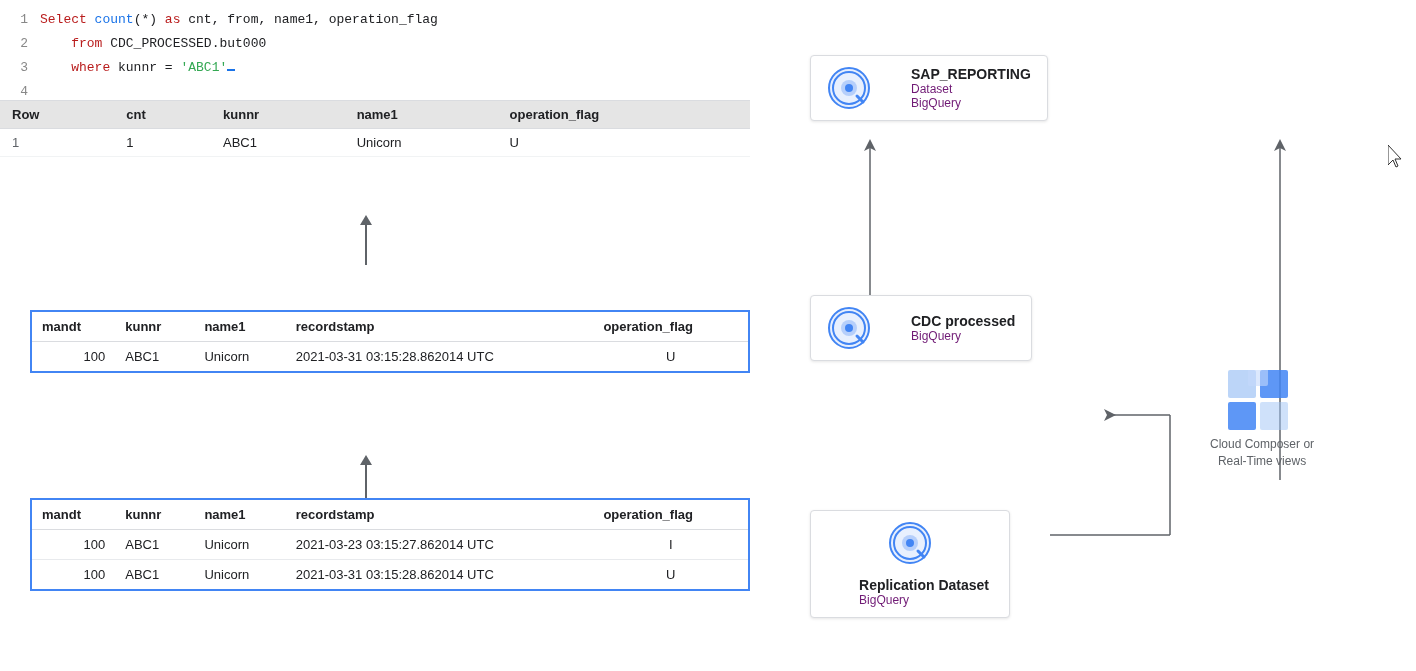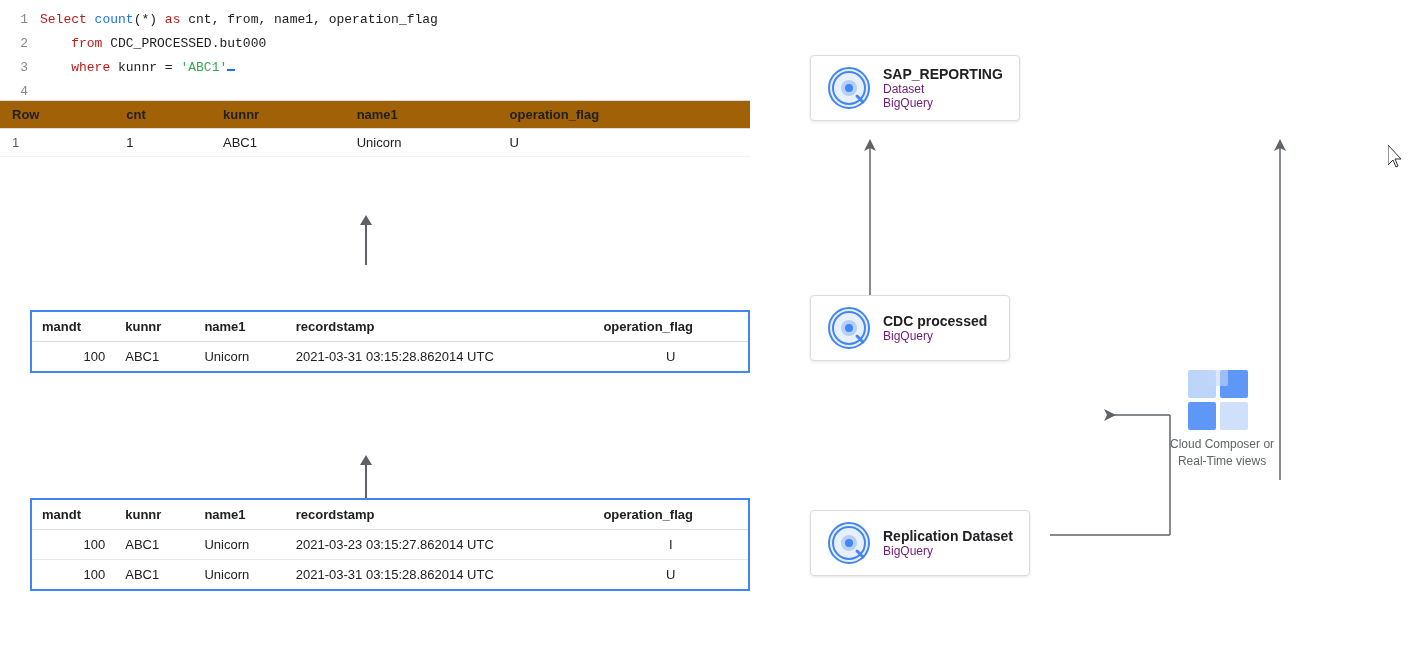--- a/index.html
+++ b/index.html
@@ -56,21 +56,21 @@
       width: 750px;
     }
 
     .result-table {
       width: 100%;
       border-collapse: collapse;
       font-size: 13px;
     }
 
     .result-table th {
-      background: #a16207;
+      background: #e5e5e5;
       border-bottom: 1px solid #dadce0;
       border-top: 1px solid #dadce0;
       padding: 6px 12px;
       text-align: left;
       font-weight: 600;
       color: #202124;
     }
 
     .result-table td {
       padding: 6px 12px;
@@ -202,40 +202,42 @@
 
     .bq-icon {
       width: 44px;
       height: 44px;
       flex-shrink: 0;
     }
 
     .bq-info {
       display: flex;
       flex-direction: column;
+      margin-left: 28px;
     }
 
     .bq-title {
       font-size: 14px;
       font-weight: 600;
       color: #202124;
     }
 
     .bq-subtitle {
       font-size: 12px;
       color: #701a75;
     }
 
     
     .composer-box {
       position: absolute;
       display: flex;
       flex-direction: column;
       align-items: center;
       gap: 6px;
+      margin-left: 40px;
     }
 
     .composer-label {
       font-size: 12px;
       color: #5f6368;
       text-align: center;
       line-height: 1.4;
     }
 
     
@@ -415,21 +417,21 @@
       <circle cx="22" cy="22" r="8" fill="#4285f4" opacity="0.3"></circle>
       <circle cx="22" cy="22" r="4" fill="#4285f4"></circle>
       <line x1="30" y1="30" x2="36" y2="36" stroke="#4285f4" stroke-width="3" stroke-linecap="round"></line>
     </svg>
     <div class="bq-info">
       <span class="bq-title">CDC processed</span>
       <span class="bq-subtitle">BigQuery</span>
     </div>
   </div>
 
-  <div class="bq-box" style="top: 510px; left: 20px;">
+  <div class="bq-box" style="top: 510px; left: 20px; flex-direction: column;">
     <svg class="bq-icon" viewBox="0 0 44 44">
       <circle cx="22" cy="22" r="20" fill="#e8f0fe" stroke="#4285f4" stroke-width="2"></circle>
       <circle cx="22" cy="22" r="16" fill="none" stroke="#4285f4" stroke-width="2"></circle>
       <circle cx="22" cy="22" r="8" fill="#4285f4" opacity="0.3"></circle>
       <circle cx="22" cy="22" r="4" fill="#4285f4"></circle>
       <line x1="30" y1="30" x2="36" y2="36" stroke="#4285f4" stroke-width="3" stroke-linecap="round"></line>
     </svg>
     <div class="bq-info">
       <span class="bq-title">Replication Dataset</span>
       <span class="bq-subtitle">BigQuery</span>

